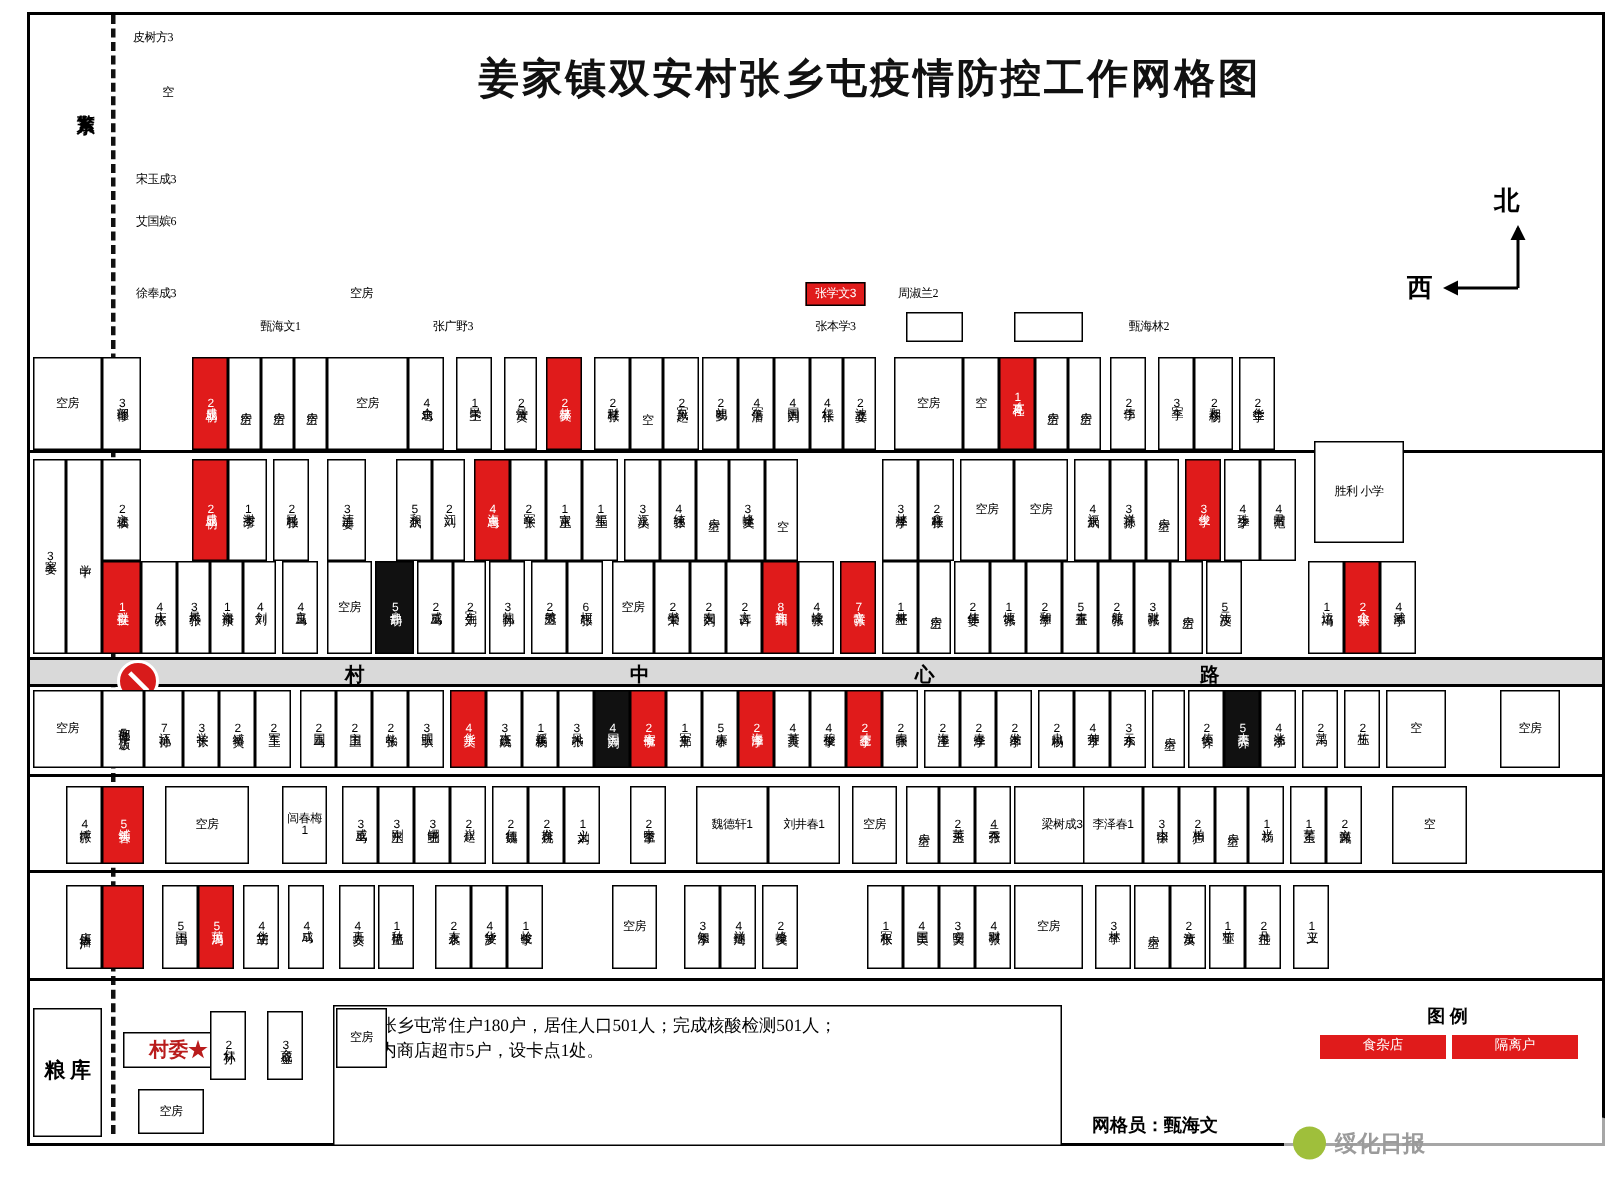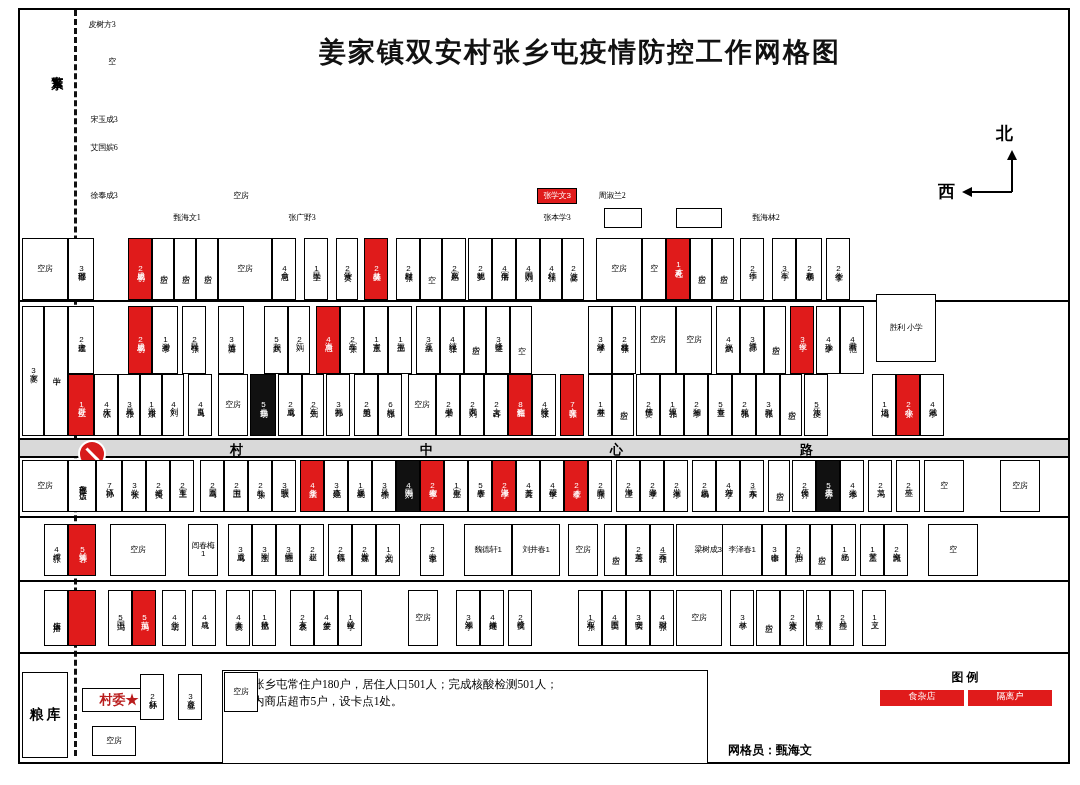--- a/index.html
+++ b/index.html
@@ -107,20 +107,24 @@
   <div class="plain" style="left:700px;top:740px;width:140px;height:20px;font-size:12px;font-weight:bold;font-family:'Liberation Serif',serif;">网格员：甄海文</div>
 
   <div class="legend-t plain" style="left:935px;top:668px;width:60px;height:18px;">图 例</div>
   <div class="swatch" style="left:880px;top:690px;width:84px;height:16px;background:#e01b1b;">
     <span>食杂店</span>
   </div>
   <div class="swatch" style="left:968px;top:690px;width:84px;height:16px;background:#e01b1b;">
     <span>隔离户</span>
   </div>
 
+  <div class="wm">
+    <span class="wmlogo"></span>
+    <span>绥化日报</span>
+  </div>
 
   <div id="cells">
       <div class="cell plain nb" style="left: 78px; top: 14px; width: 48px; height: 22px;">皮树方3</div>
       <div class="cell plain nb" style="left: 90px; top: 50px; width: 44px; height: 24px;">空</div>
       <div class="cell plain nb" style="left: 78px; top: 110px; width: 52px; height: 20px;">宋玉成3</div>
       <div class="cell plain nb" style="left: 78px; top: 138px; width: 52px; height: 20px;">艾国嫔6</div>
       <div class="cell plain nb" style="left: 78px; top: 186px; width: 52px; height: 20px;">徐奉成3</div>
       <div class="cell plain nb" style="left: 218px; top: 186px; width: 46px; height: 20px;">空房</div>
       <div class="cell plain nb" style="left: 161px; top: 208px; width: 52px; height: 20px;">甄海文1</div>
       <div class="cell plain nb" style="left: 276px; top: 208px; width: 52px; height: 20px;">张广野3</div>

